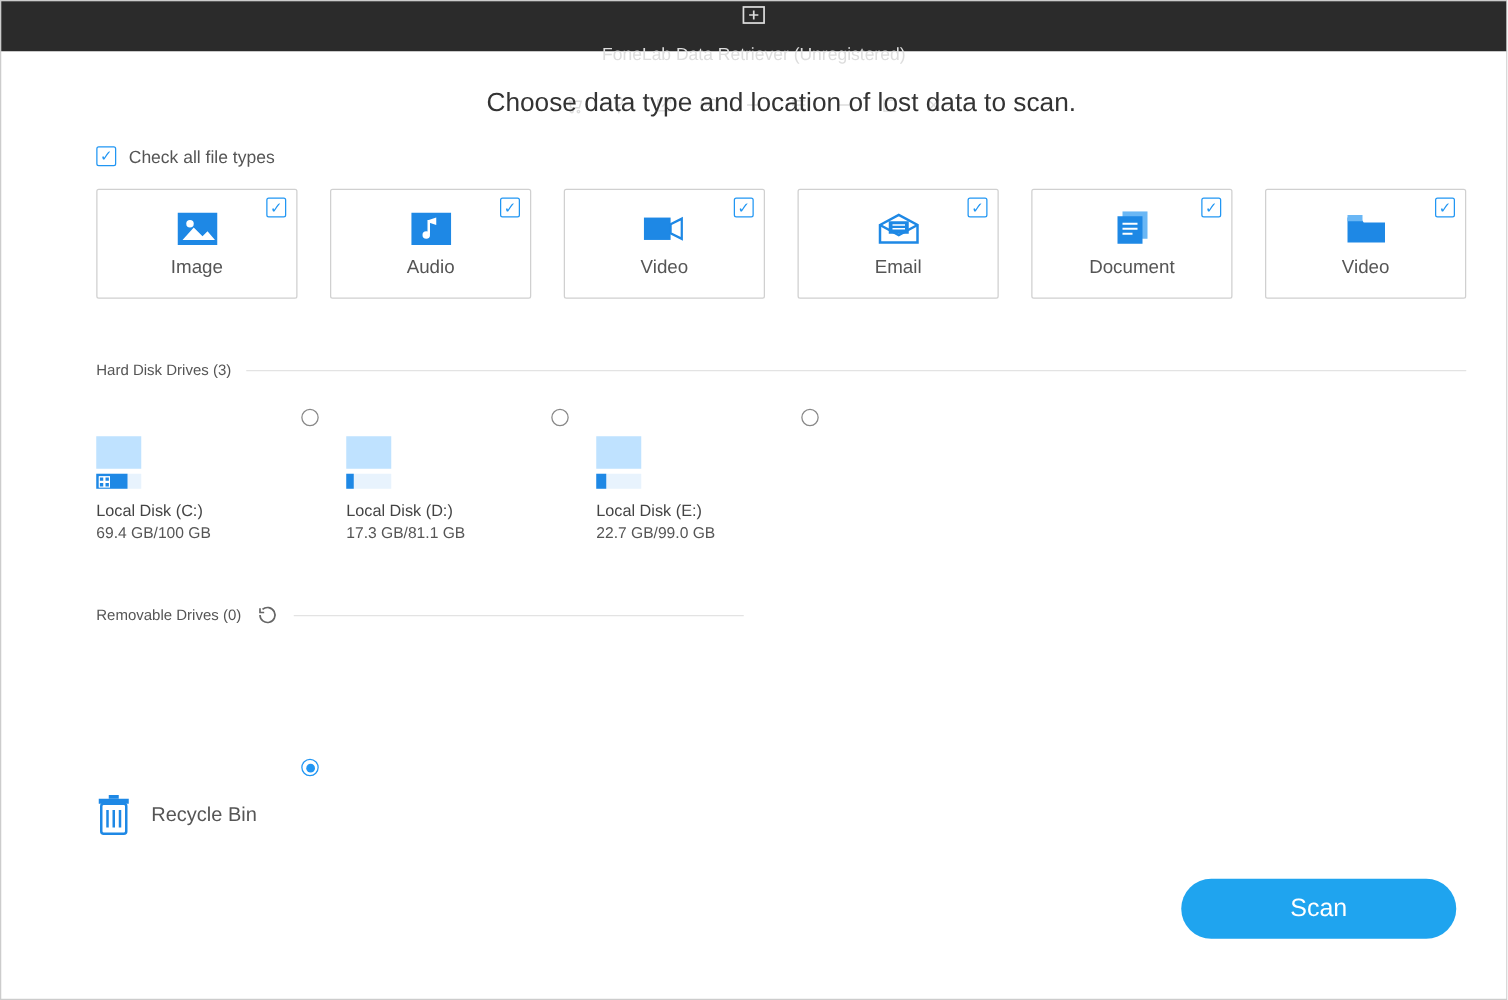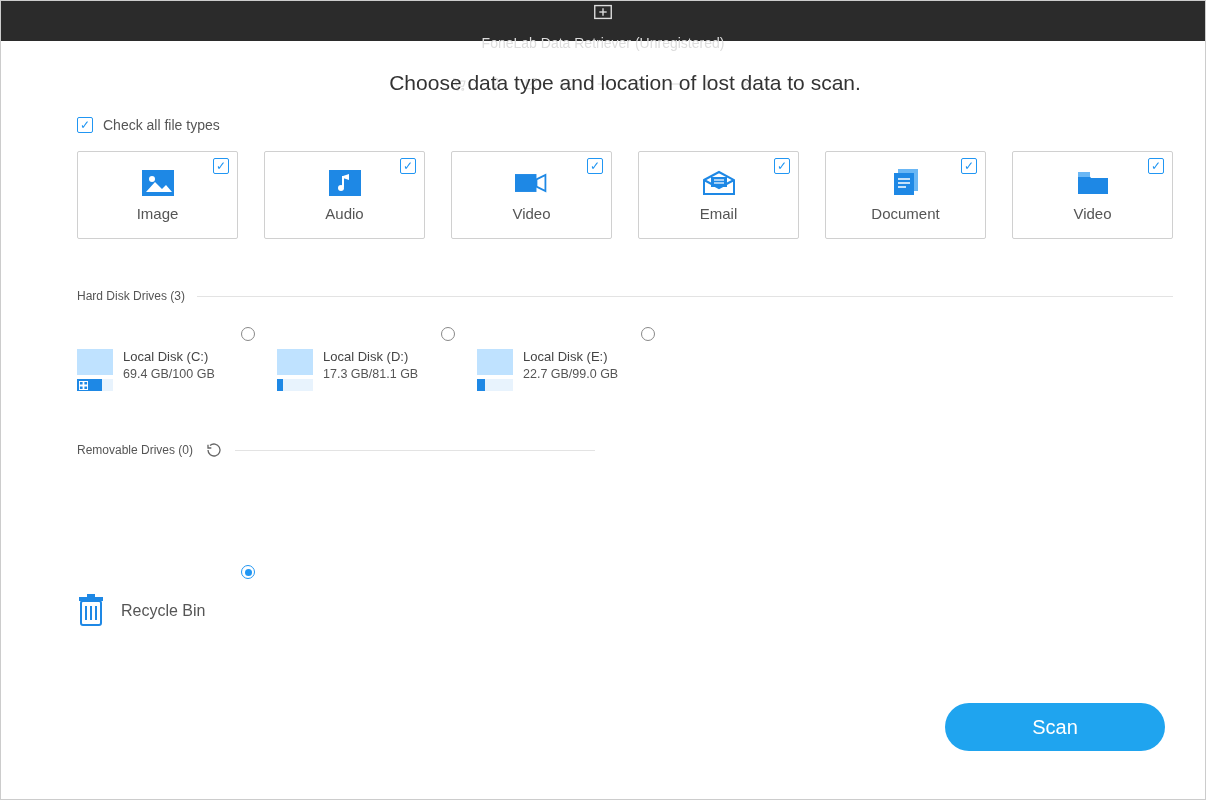--- a/index.html
+++ b/index.html
@@ -142,20 +142,21 @@
     gap: 20px;
     margin-bottom: 50px;
   }
   .drive-item {
     position: relative;
     width: 180px;
     display: flex;
     gap: 10px;
     align-items: flex-start;
     cursor: pointer;
+    flex-direction: column;
   }
   .drive-item .radio {
     position: absolute;
     top: -22px;
     right: 2px;
     width: 14px;
     height: 14px;
     border: 1.5px solid #888;
     border-radius: 50%;
     background: #fff;

